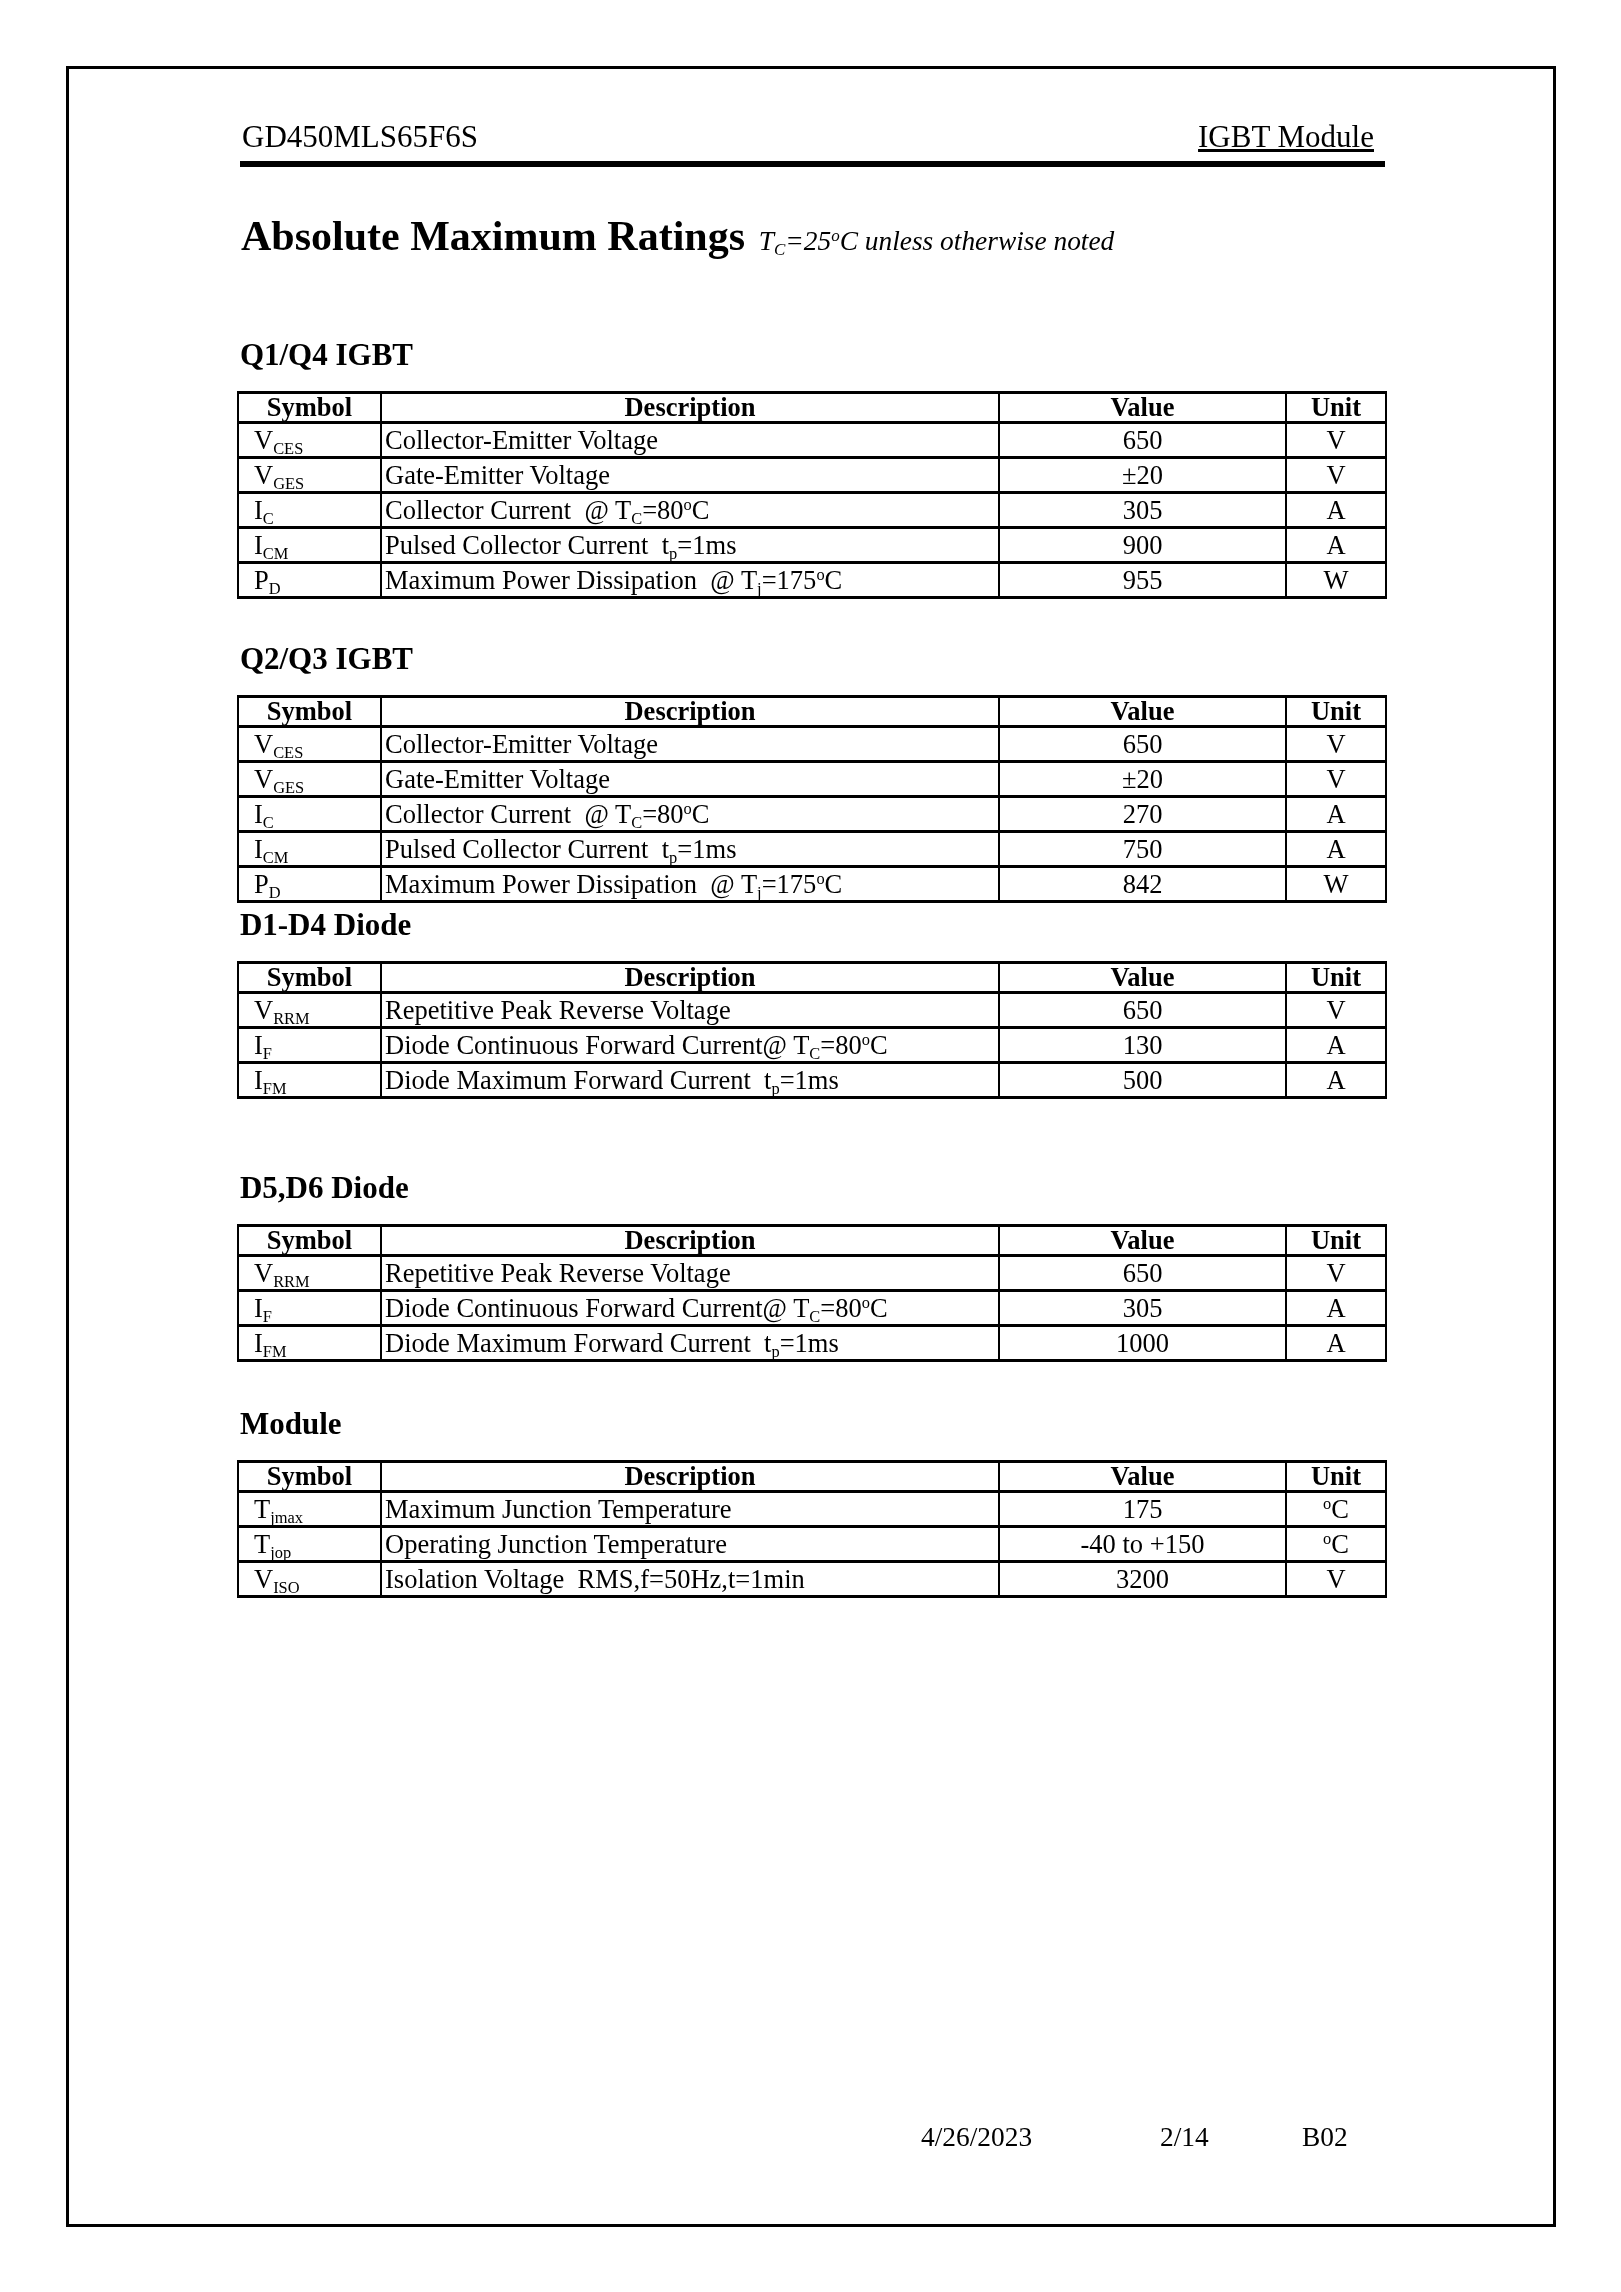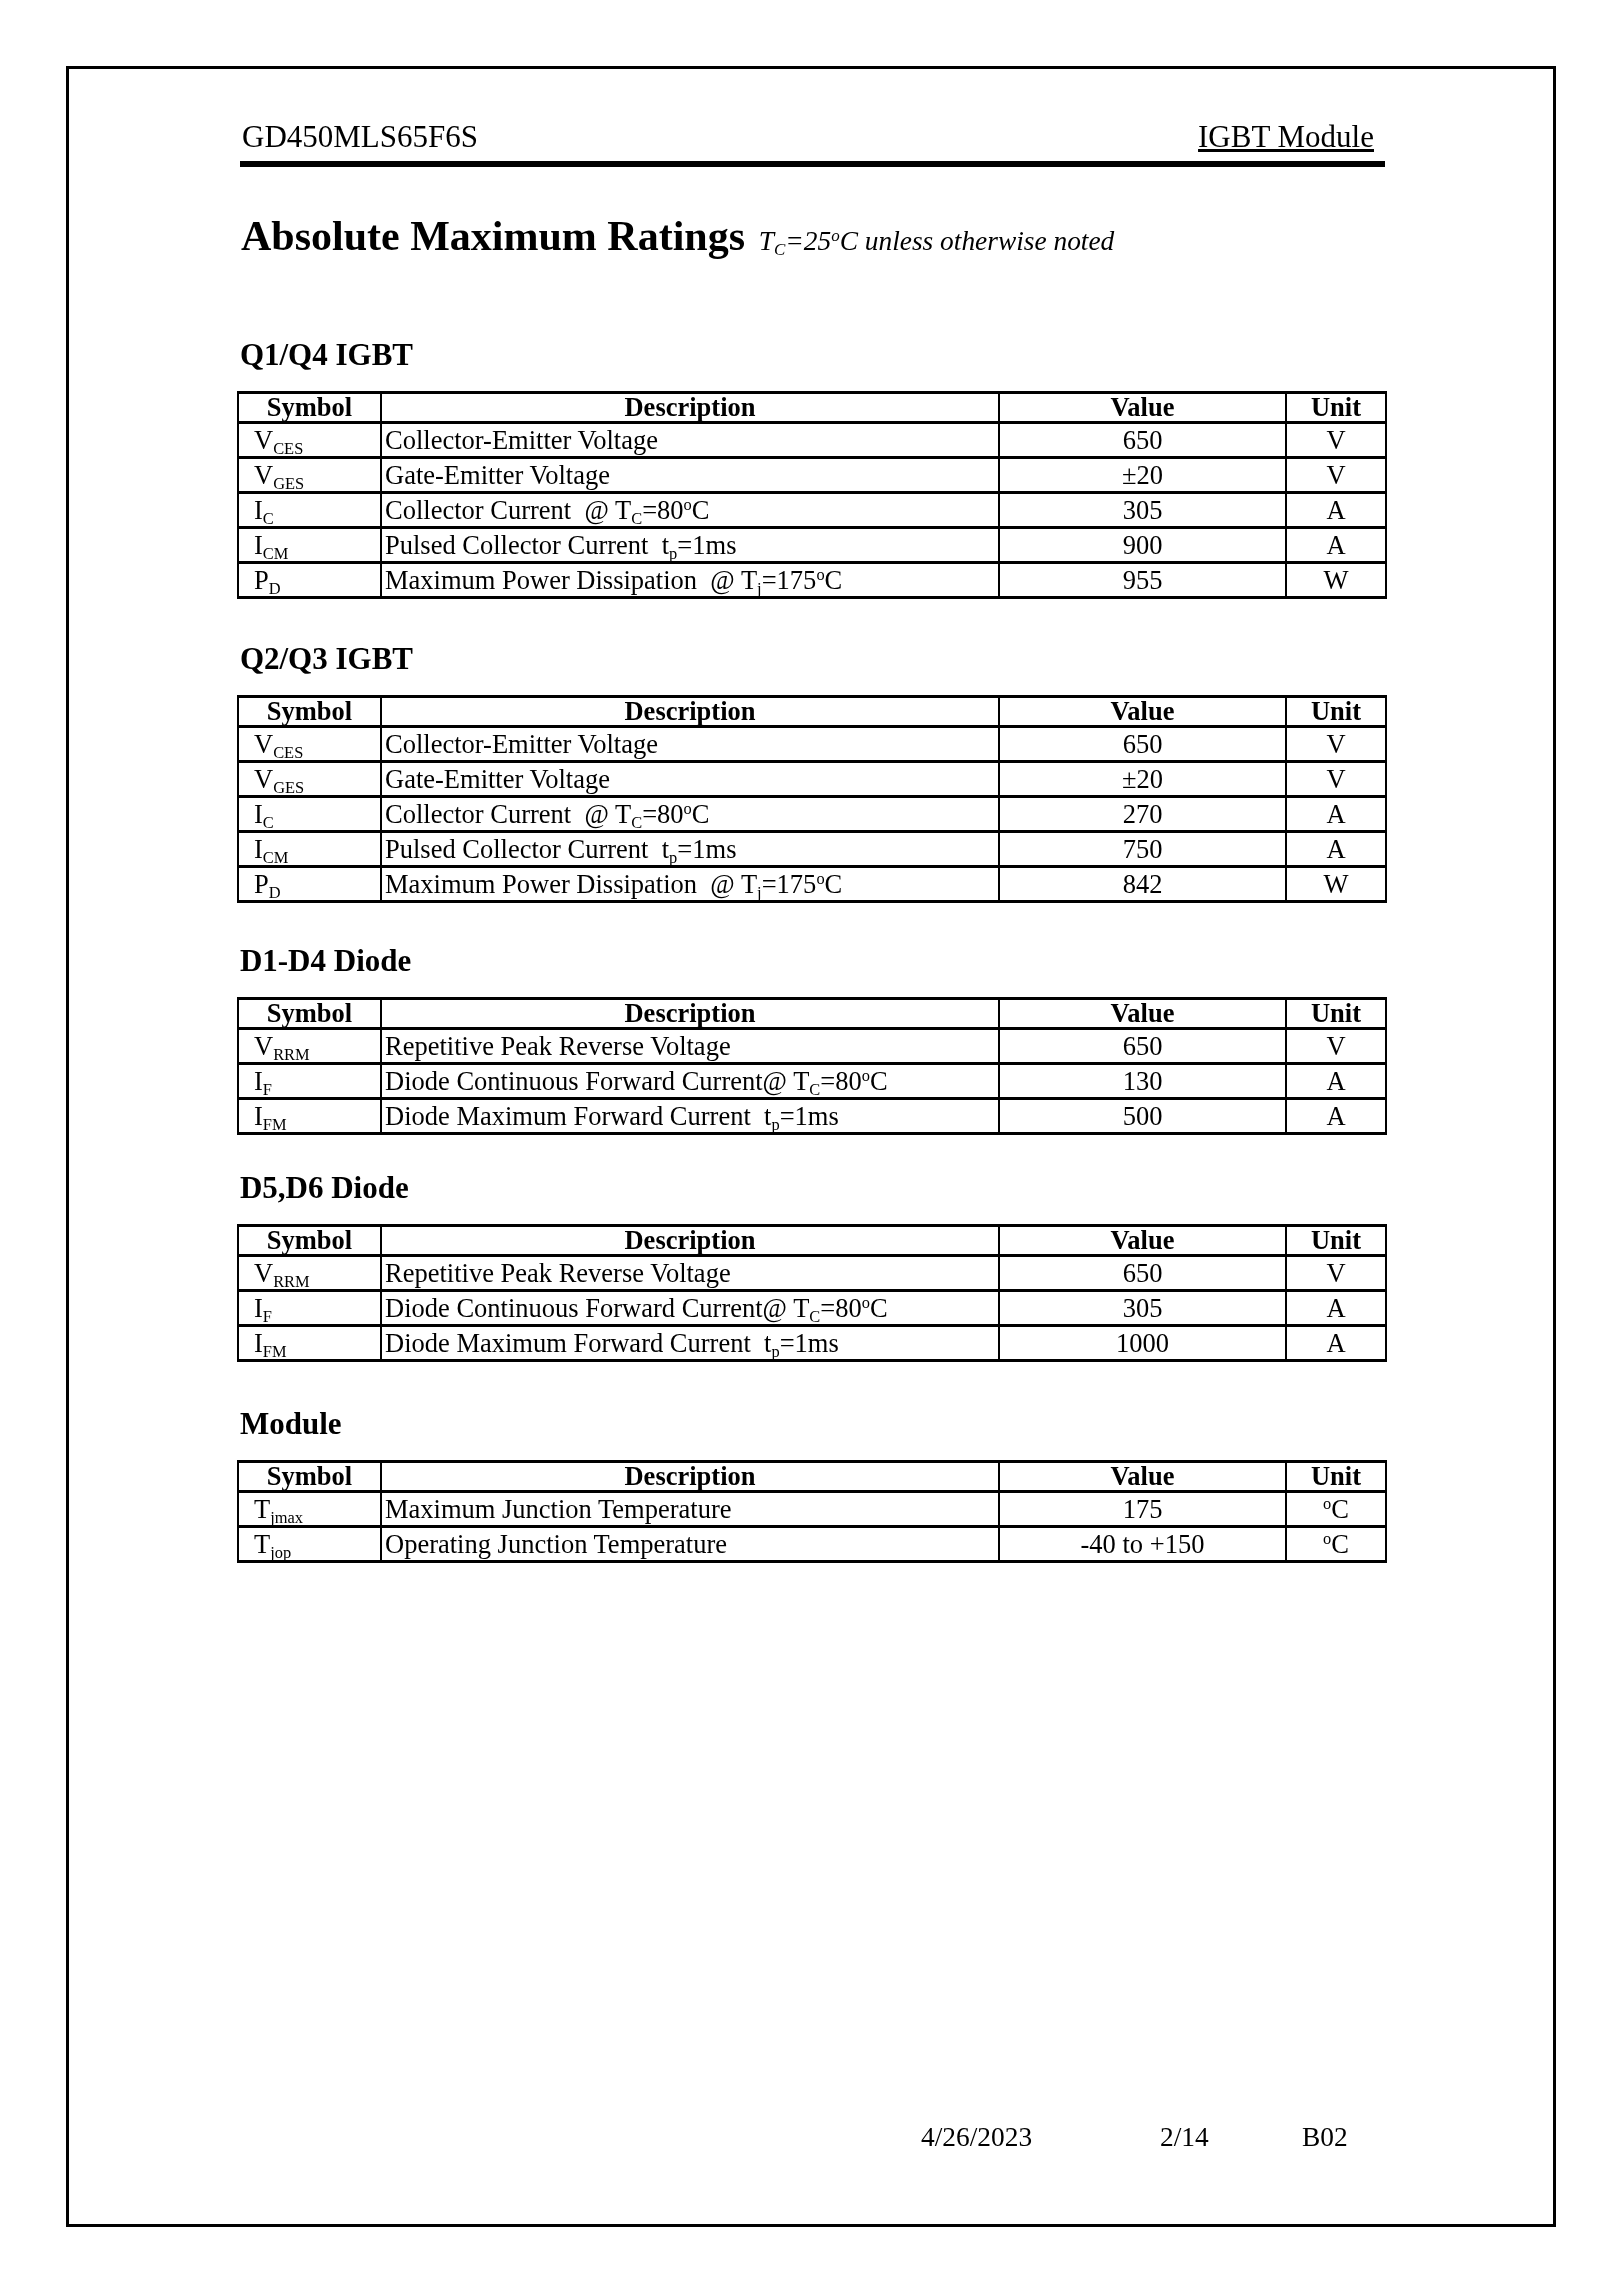--- a/index.html
+++ b/index.html
@@ -148,21 +148,21 @@
         <tr>
           <td class="sym"><span>P</span><sub>D</sub></td>
           <td class="desc"><span>Maximum Power Dissipation  @ T</span><sub>j</sub><span>=175</span><sup>o</sup><span>C</span></td>
           <td class="c">842</td>
           <td class="c"><span>W</span></td>
         </tr>
       </tbody>
     </table>
 </section>
 
-<section style="top:944px">
+<section style="top:908px">
   <h2>D1-D4 Diode</h2>
   <table>
       <colgroup>
         <col style="width: 143px;">
         <col style="width: 618px;">
         <col style="width: 287px;">
         <col style="width: 100px;">
       </colgroup>
       <thead>
         <tr>
@@ -258,20 +258,26 @@
           <td class="desc"><span>Maximum Junction Temperature</span></td>
           <td class="c">175</td>
           <td class="c"><sup>o</sup><span>C</span></td>
         </tr>
         <tr>
           <td class="sym"><span>T</span><sub>jop</sub></td>
           <td class="desc"><span>Operating Junction Temperature</span></td>
           <td class="c">-40 to +150</td>
           <td class="c"><sup>o</sup><span>C</span></td>
         </tr>
+        <tr>
+          <td class="sym"><span>V</span><sub>ISO</sub></td>
+          <td class="desc"><span>Isolation Voltage  RMS,f=50Hz,t=1min</span></td>
+          <td class="c">3200</td>
+          <td class="c"><span>V</span></td>
+        </tr>
       </tbody>
     </table>
 </section>
 
 <div class="foot f-date">4/26/2023</div>
 <div class="foot f-page">2/14</div>
 <div class="foot f-rev">B02</div>
 
 
 </body></html>

